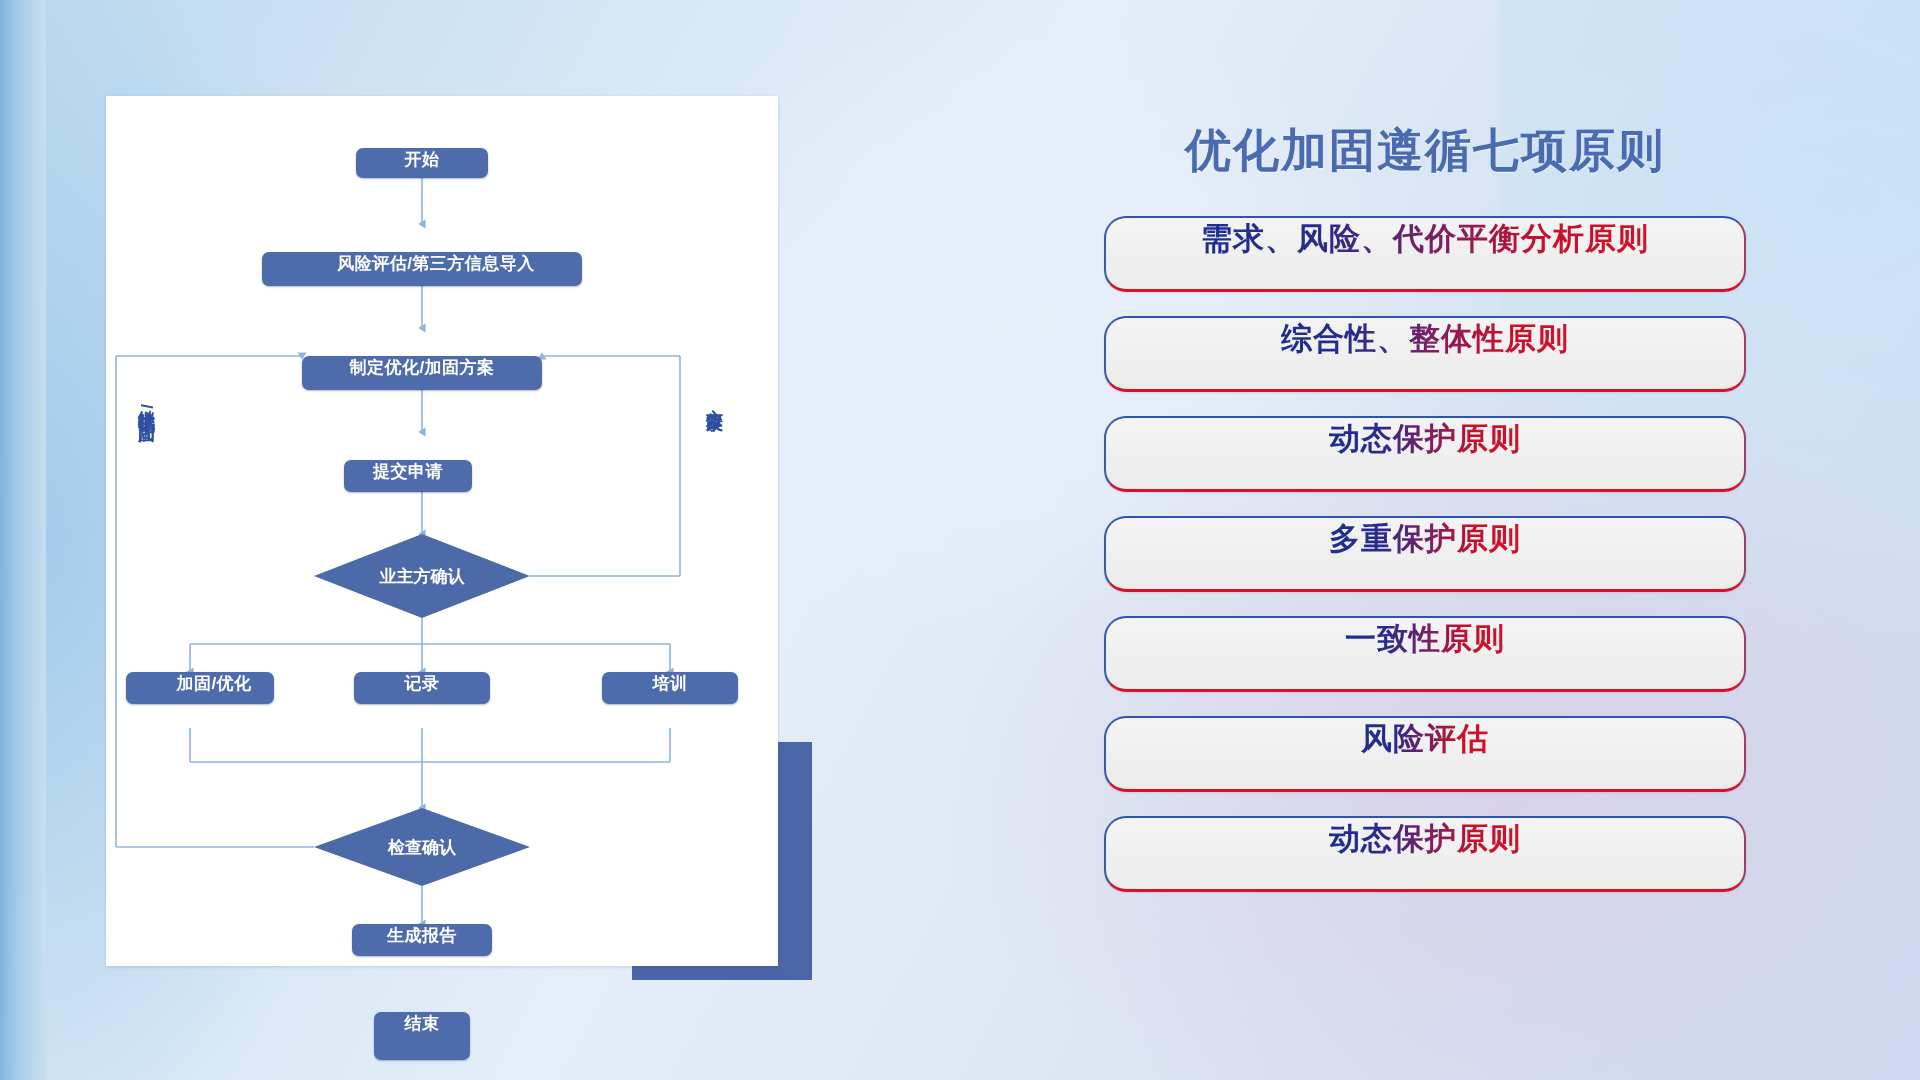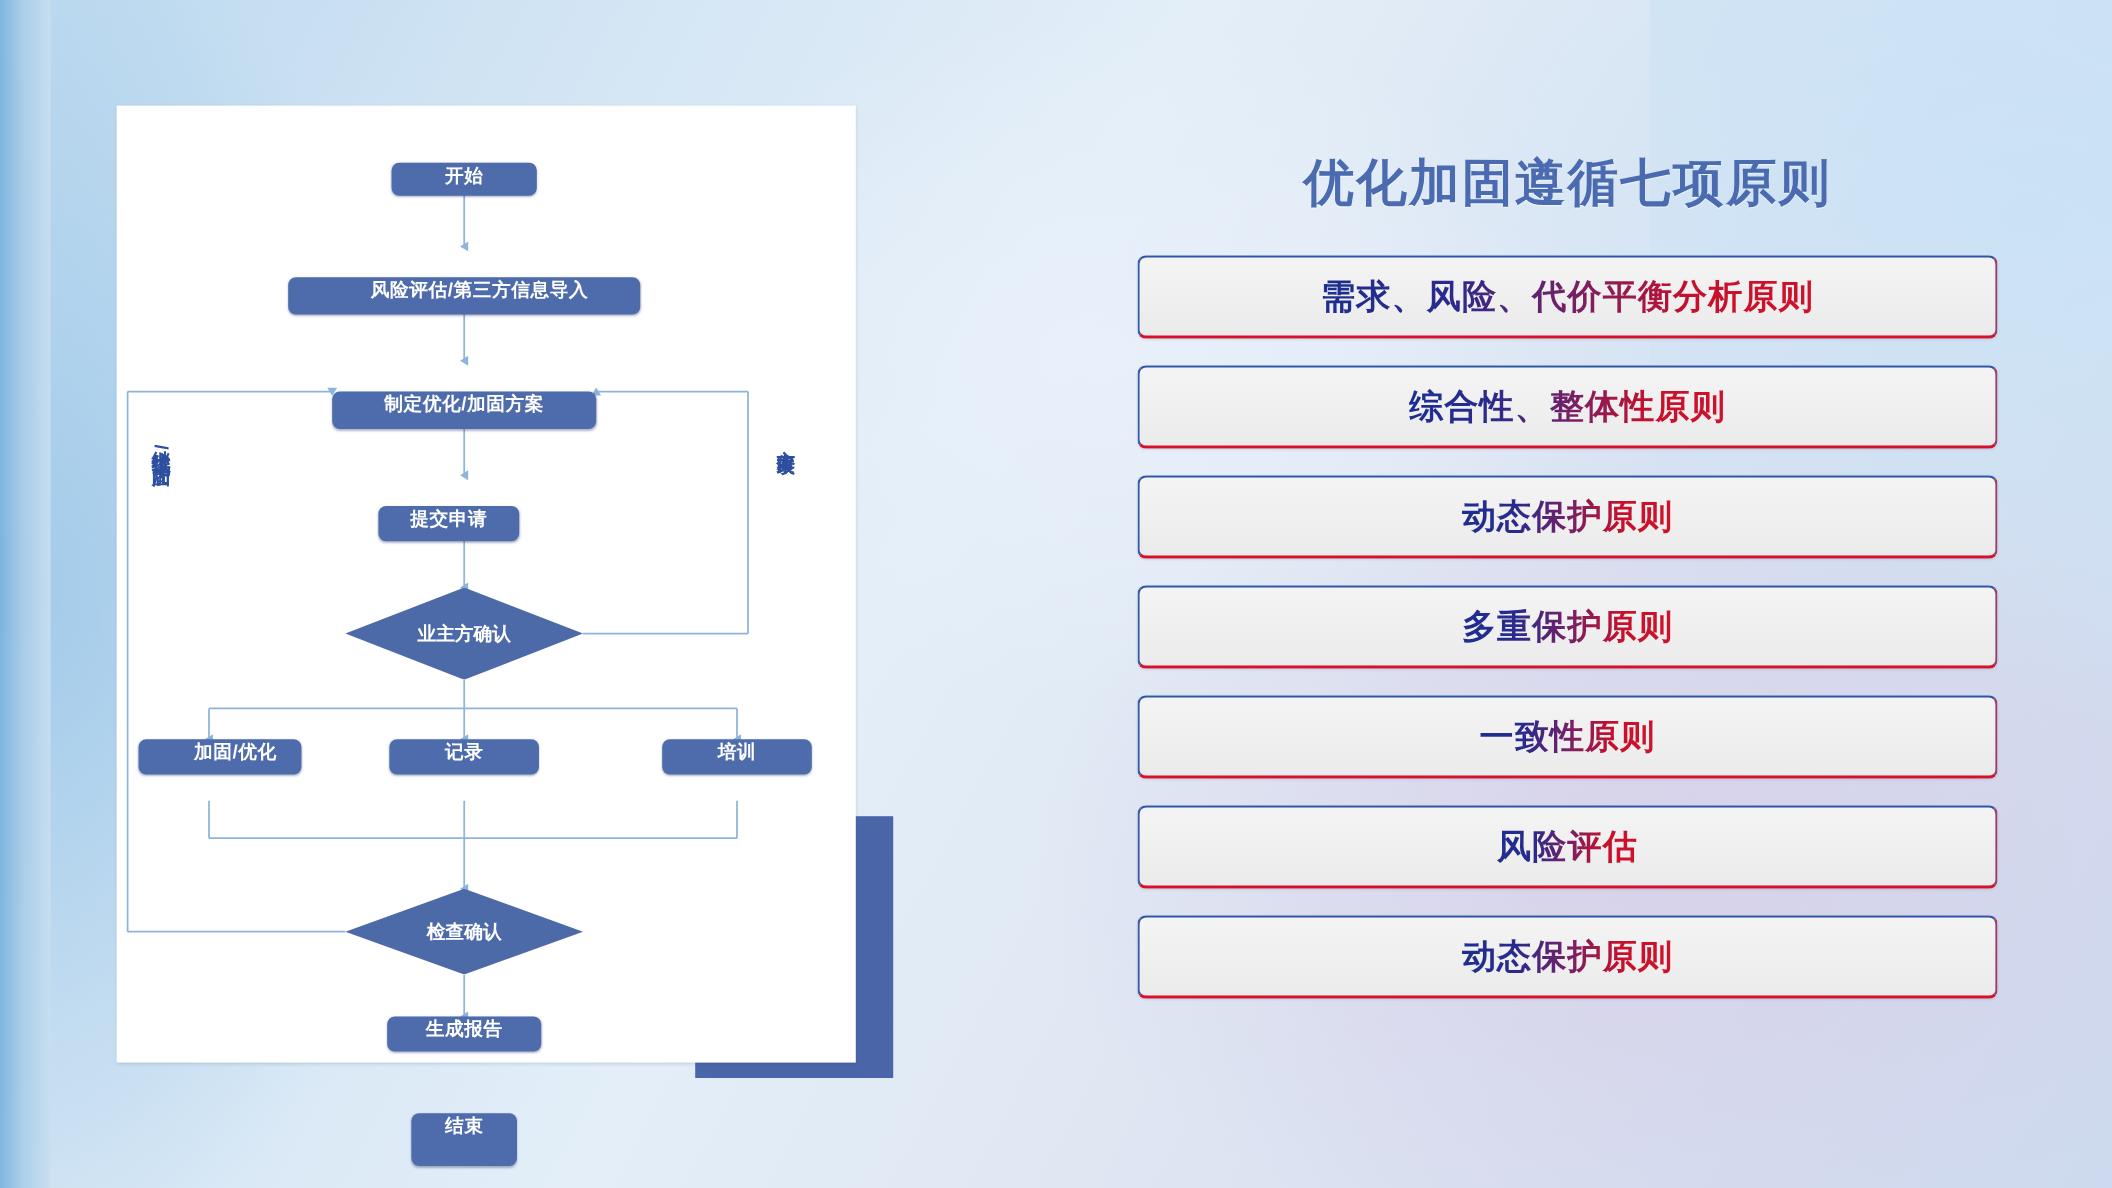--- a/index.html
+++ b/index.html
@@ -112,37 +112,36 @@
     left: 1010px; top: 96px;
     width: 830px; height: 900px;
     z-index: 3;
   }
   #principles-title {
     text-align: center;
     font-size: 46px;
     font-weight: bold;
     color: #4a6bb0;
     letter-spacing: 2px;
-    margin-top: 40px;
+    margin-top: 24px;
     margin-bottom: 34px;
     text-shadow: 0 1px 1px rgba(255,255,255,.7);
   }
   .p-card {
     position: relative;
-    width: 782px;
+    width: 642px;
     height: 76px;
     margin: 0 auto 24px auto;
     background: linear-gradient(180deg, #f4f4f4 0%, #efefef 55%, #ebebeb 100%);
-    border-radius: 8px;
+    border-radius: 22px;
     border-top: 2px solid #2f56a6;
     border-left: 2px solid #3a5ba6;
     border-right: 2px solid #9a3f63;
     border-bottom: 3px solid #d6112a;
     display: flex;
-    align-items: center;
     justify-content: center;
     box-shadow: 0 1px 2px rgba(60,80,130,.12);
   }
   .p-card .p-text {
     font-size: 31px;
     font-weight: bold;
     letter-spacing: 1px;
     background: linear-gradient(90deg, #1c2f8f 0%, #2a2a8e 26%, #7a1f63 52%, #c7102b 76%, #d0122b 100%);
     -webkit-background-clip: text;
     background-clip: text;

